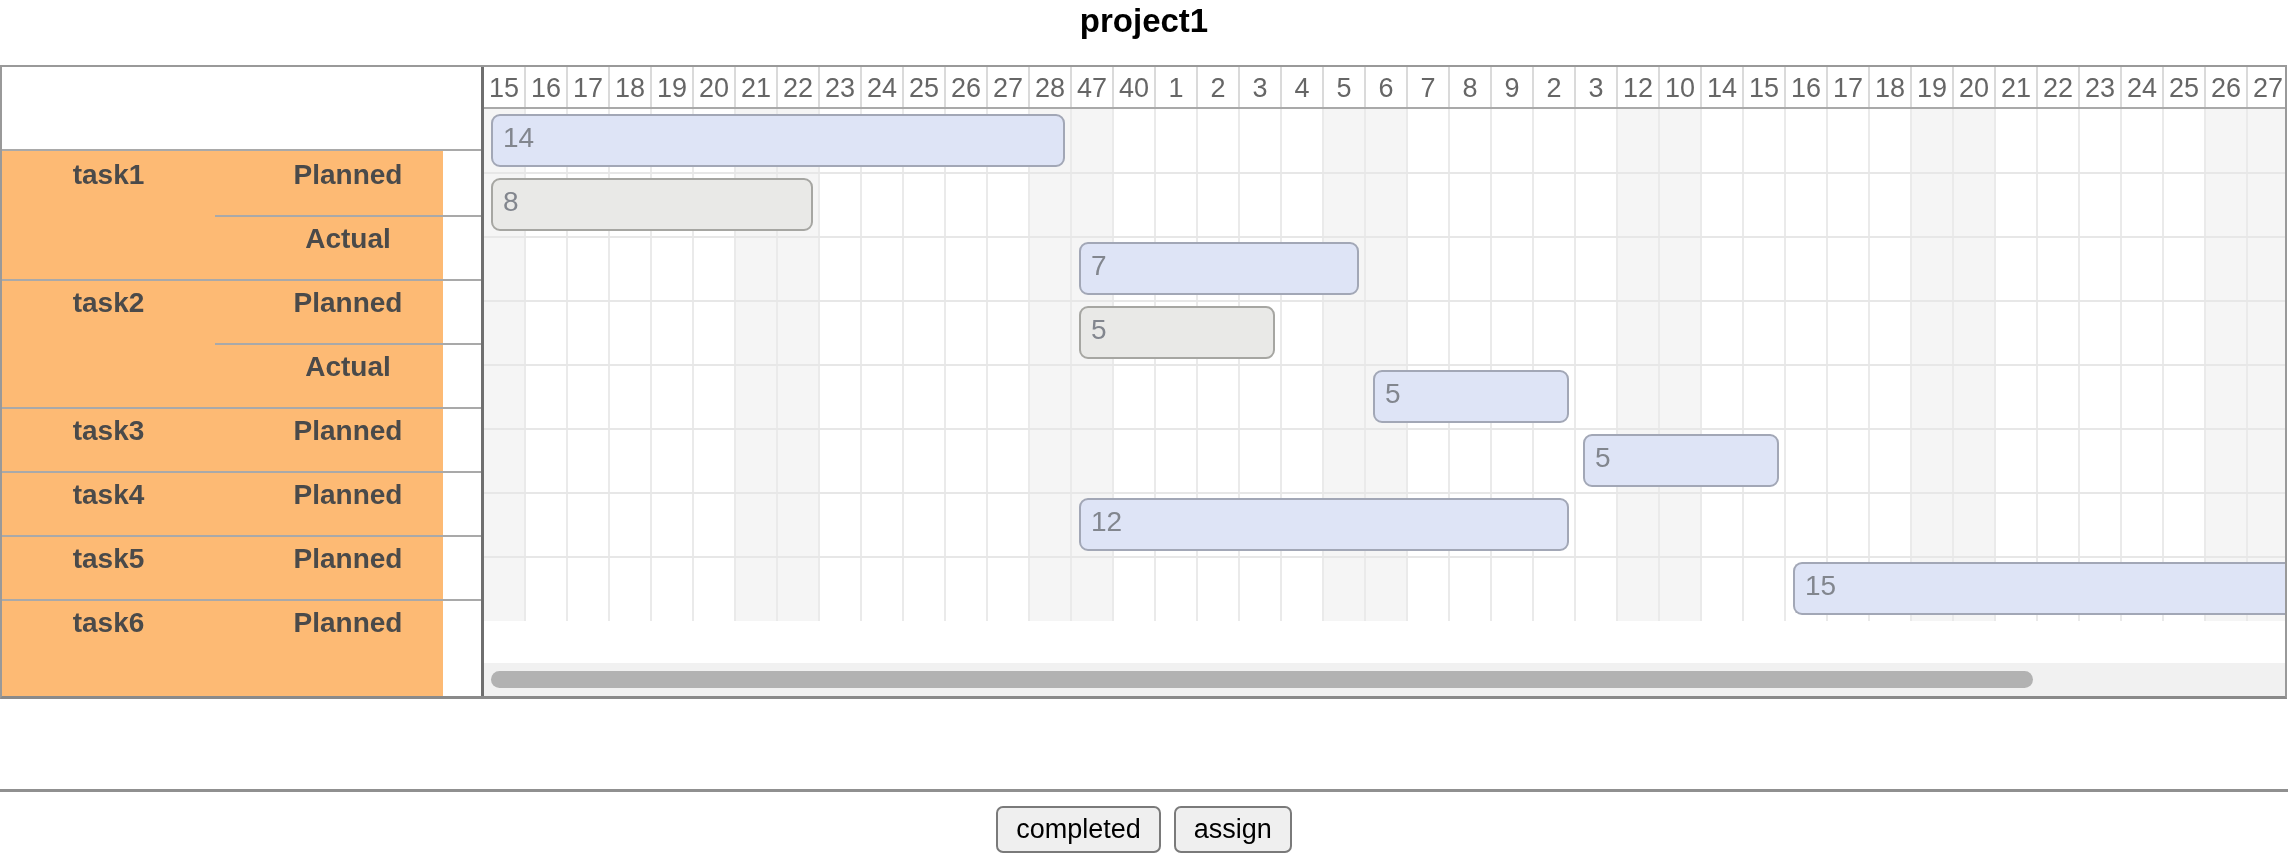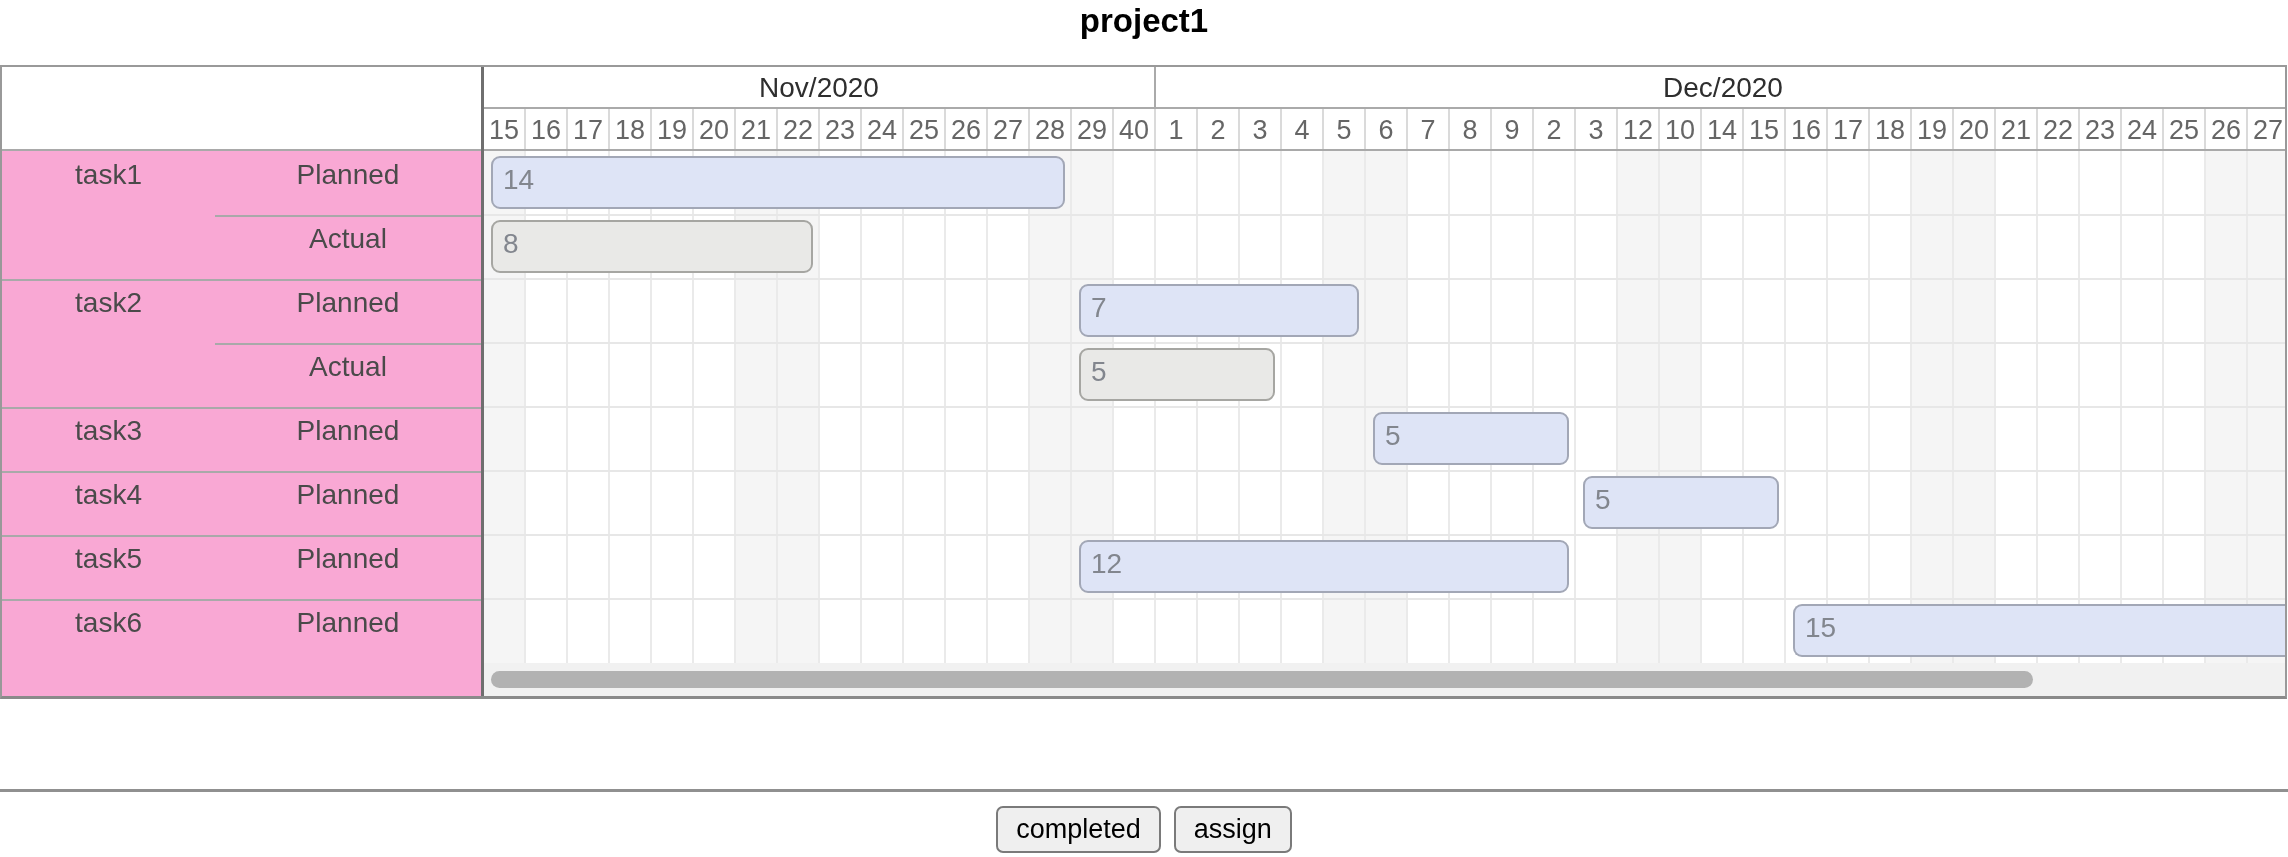--- a/index.html
+++ b/index.html
@@ -3,21 +3,21 @@
 <meta charset="utf-8">
 <style>
   html,body{margin:0;padding:0;background:#fff;}
   body{width:2288px;height:857px;position:relative;overflow:hidden;
        font-family:"Liberation Sans","DejaVu Sans",sans-serif;-webkit-font-smoothing:antialiased;}
   .page-title{position:absolute;top:2px;left:0;width:2288px;text-align:center;
        font-size:33px;font-weight:bold;color:#000;}
   
   .gantt{position:absolute;left:0;top:65px;width:2287px;height:634px;box-sizing:border-box;
        border:2px solid #999;border-bottom:3px solid #8a8a8a;background:#fff;}
-  .left-panel{position:absolute;left:0;top:0;bottom:0;width:479px;background:#f9a8d4;}
+  .left-panel{position:absolute;left:0;top:0;bottom:0;width:441px;background:#fdba74;font-weight:bold;}
   .left-header{position:absolute;left:0;top:0;width:479px;height:84px;box-sizing:border-box;
        border-bottom:2px solid #a9a9a9;background:#fff;}
   .left-rows{position:absolute;left:0;top:84px;width:479px;}
   .lrow{position:relative;width:479px;height:64px;box-sizing:border-box;}
   .lrow .sep{position:absolute;top:0;height:2px;background:#a9a9a9;}
   .lrow .sep.full{left:0;width:479px;}
   .lrow .sep.partial{left:213px;width:266px;}
   .task-name{position:absolute;left:0;top:8px;width:213px;text-align:center;
        font-size:28px;color:#4a4a4a;}
   .row-type{position:absolute;left:213px;top:8px;width:266px;text-align:center;
@@ -90,40 +90,36 @@
           <div class="row-type">Planned</div>
         </div>
         <div class="lrow">
           <div class="sep full"></div>
           <div class="task-name">task6</div>
           <div class="row-type">Planned</div>
         </div>
       </div>
   </div>
   <div class="chart-panel">
-    <div class="month-row">
-        <div class="month-cell inner-border" style="left: 0px; width: 672px;">Nov/2020</div>
-        <div class="month-cell" style="left: 672px; width: 1134px;">Dec/2020</div>
-      </div>
     <div class="date-row">
         <div class="date-cell" style="left: 0px;">15</div>
         <div class="date-cell" style="left: 42px;">16</div>
         <div class="date-cell" style="left: 84px;">17</div>
         <div class="date-cell" style="left: 126px;">18</div>
         <div class="date-cell" style="left: 168px;">19</div>
         <div class="date-cell" style="left: 210px;">20</div>
         <div class="date-cell" style="left: 252px;">21</div>
         <div class="date-cell" style="left: 294px;">22</div>
         <div class="date-cell" style="left: 336px;">23</div>
         <div class="date-cell" style="left: 378px;">24</div>
         <div class="date-cell" style="left: 420px;">25</div>
         <div class="date-cell" style="left: 462px;">26</div>
         <div class="date-cell" style="left: 504px;">27</div>
         <div class="date-cell" style="left: 546px;">28</div>
-        <div class="date-cell" style="left: 588px;">29</div>
+        <div class="date-cell" style="left: 588px;">47</div>
         <div class="date-cell" style="left: 630px;">40</div>
         <div class="date-cell" style="left: 672px;">1</div>
         <div class="date-cell" style="left: 714px;">2</div>
         <div class="date-cell" style="left: 756px;">3</div>
         <div class="date-cell" style="left: 798px;">4</div>
         <div class="date-cell" style="left: 840px;">5</div>
         <div class="date-cell" style="left: 882px;">6</div>
         <div class="date-cell" style="left: 924px;">7</div>
         <div class="date-cell" style="left: 966px;">8</div>
         <div class="date-cell" style="left: 1008px;">9</div>

